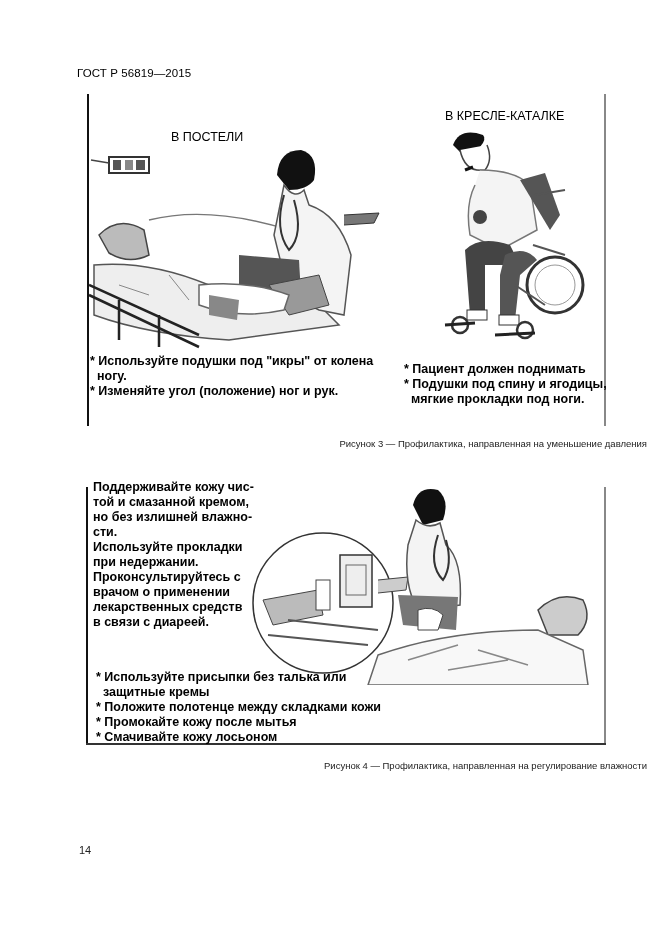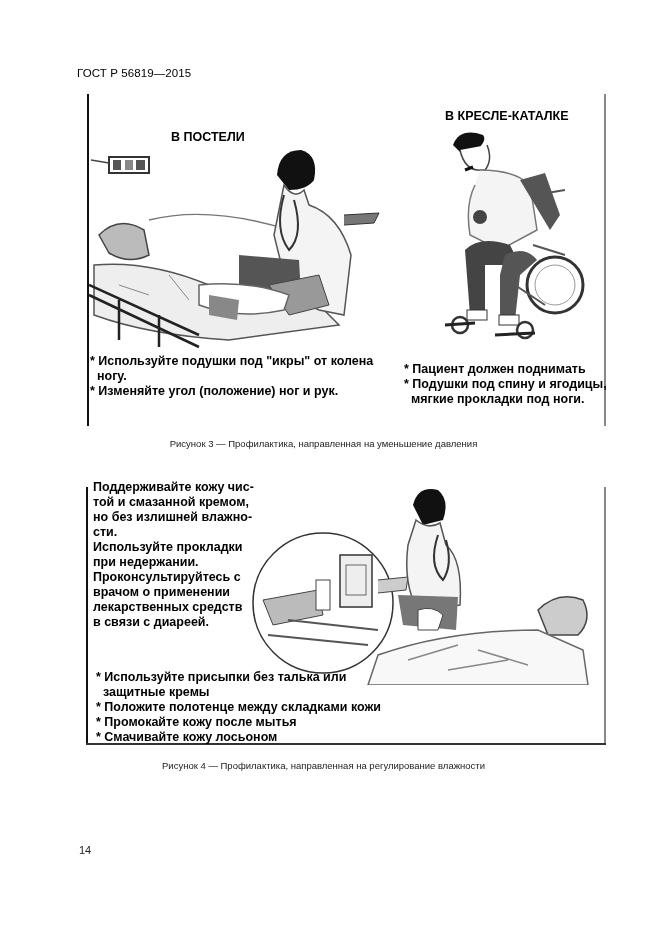--- a/index.html
+++ b/index.html
@@ -1,25 +1,25 @@
 <!DOCTYPE html>
 <html><head>
 <meta charset="utf-8">
 <style>
   html, body { margin: 0; padding: 0; background: #ffffff; }
   body { width: 661px; height: 935px; position: relative; overflow: hidden;
          font-family: "Liberation Sans", sans-serif; color: #000; }
   .abs { position: absolute; }
   .header { left: 77px; top: 67px; font-size: 11.5px; font-weight: normal; letter-spacing: 0.1px; }
   .page-num { left: 79px; top: 844px; font-size: 11px; color: #222; }
-  .caption { font-size: 9.5px; color: #222; text-align: center; width: 647px; left: 0; }
+  .caption { font-size: 9.5px; color: #222; text-align: right; width: 647px; left: 0; }
   .fig-border-l { background: #111; width: 2px; }
   .fig-border-r { background: #888; width: 2px; }
   .fig-border-b { background: #333; height: 2px; }
-  .heading { font-weight: bold; font-size: 12.5px; }
+  .heading { font-weight: normal; font-size: 12.5px; }
   .bold-text { font-weight: bold; font-size: 12.5px; line-height: 15px; white-space: pre; }
   .bullets { font-weight: bold; font-size: 12.5px; line-height: 15px; margin: 0; padding: 0; list-style: none; }
   .bullets li { white-space: pre; }
   svg.illus { position: absolute; }
 </style>
 </head>
 <body>
 
 <div class="abs header">ГОСТ Р 56819—2015</div>
 

